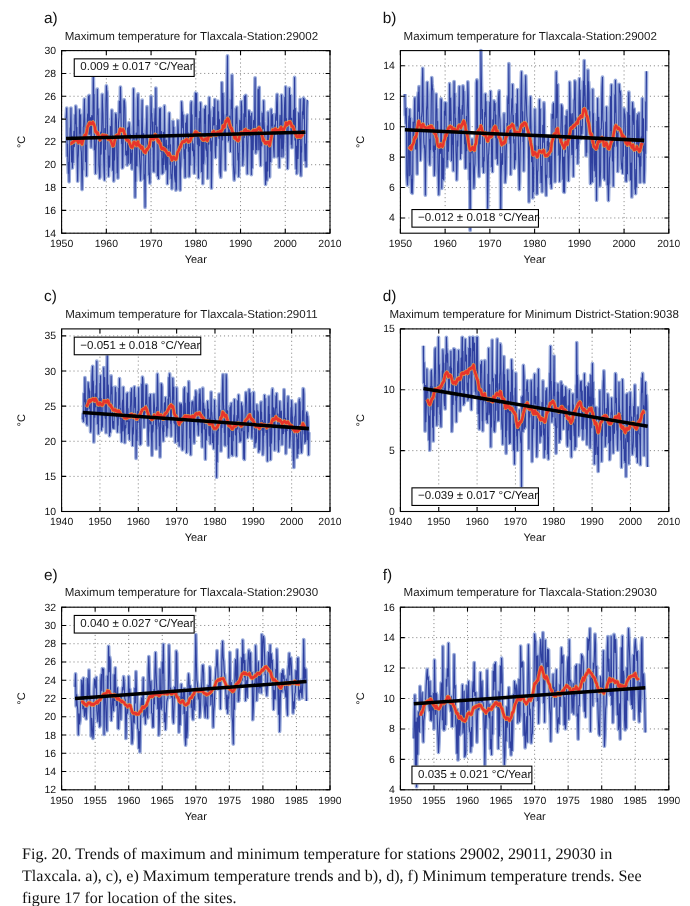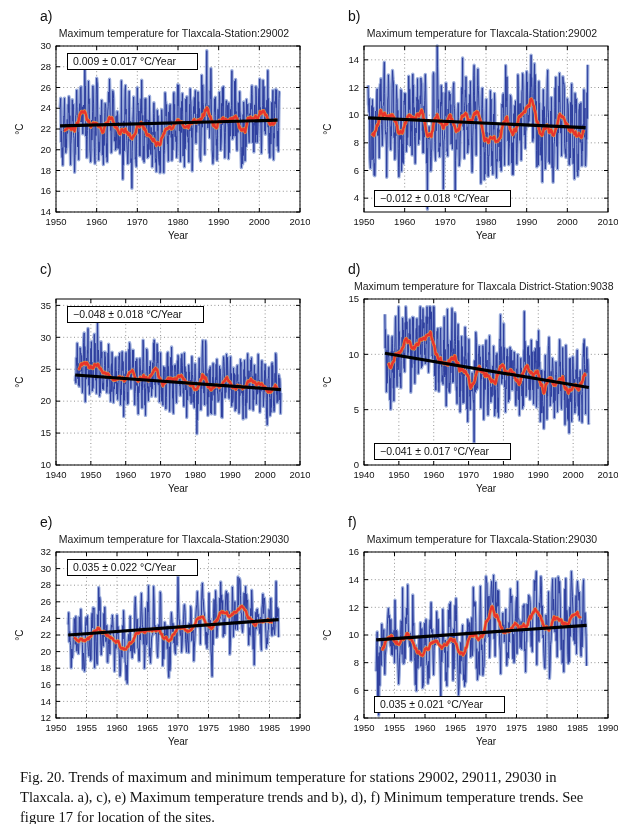--- a/index.html
+++ b/index.html
@@ -15,21 +15,21 @@
   .panel-label{
     position:absolute;top:-4px;left:30px;font-size:14px;color:#111;
   }
   .panel-title{
     position:absolute;top:15px;left:36px;width:256px;text-align:center;
     font-size:10.5px;color:#1a1a1a;white-space:nowrap;
   }
   .plot-svg{position:absolute;top:30px;left:0;}
   .annotation{
     position:absolute;background:#ffffff;border:1px solid #000;
-    font-size:10.5px;color:#111;padding:1px 21px 2px 5px;white-space:nowrap;z-index:3;
+    font-size:10.5px;color:#111;padding:1px 0 2px 5px;white-space:nowrap;z-index:3;
   }
   .pos-top-left{top:41px;left:57px;}
   .pos-bottom-left{top:178px;left:56px;}
   .caption{
     margin:10px 16px 0 20px;width:590px;
     font-family:"Liberation Serif",serif;font-size:14.6px;line-height:1.36;color:#111;
   }
 </style>
 </head>
 <body>
@@ -192,20 +192,21 @@
             <text x="41" y="21.033333333333342" text-anchor="end" font-size="9.5" fill="#111111">14</text>
             <text x="168" y="197" text-anchor="middle" font-size="10" fill="#111111">Year</text>
             <text x="13" y="87" text-anchor="middle" font-size="10" fill="#111111" transform="rotate(-90 13 87)">°C</text>
           </g>
         </svg>
       <div class="annotation pos-bottom-left">−0.012  ± 0.018 °C/Year</div>
     </div>
 
     <div class="panel">
       <div class="panel-label">c)</div>
+      <div class="panel-title">Maximum temperature for Tlaxcala-Station:29011</div>
       <svg class="plot-svg" width="300" height="210">
           <g>
             <line x1="46" y1="4" x2="46" y2="170" stroke="#666666" stroke-width="0.7" stroke-dasharray="1 2.6"></line>
             <line x1="80.85714285714286" y1="4" x2="80.85714285714286" y2="170" stroke="#666666" stroke-width="0.7" stroke-dasharray="1 2.6"></line>
             <line x1="115.71428571428571" y1="4" x2="115.71428571428571" y2="170" stroke="#666666" stroke-width="0.7" stroke-dasharray="1 2.6"></line>
             <line x1="150.57142857142856" y1="4" x2="150.57142857142856" y2="170" stroke="#666666" stroke-width="0.7" stroke-dasharray="1 2.6"></line>
             <line x1="185.42857142857142" y1="4" x2="185.42857142857142" y2="170" stroke="#666666" stroke-width="0.7" stroke-dasharray="1 2.6"></line>
             <line x1="220.28571428571428" y1="4" x2="220.28571428571428" y2="170" stroke="#666666" stroke-width="0.7" stroke-dasharray="1 2.6"></line>
             <line x1="255.14285714285714" y1="4" x2="255.14285714285714" y2="170" stroke="#666666" stroke-width="0.7" stroke-dasharray="1 2.6"></line>
             <line x1="290" y1="4" x2="290" y2="170" stroke="#666666" stroke-width="0.7" stroke-dasharray="1 2.6"></line>
@@ -264,26 +265,26 @@
             <line x1="46" y1="42.30769230769231" x2="50" y2="42.30769230769231" stroke="#000000" stroke-width="1"></line>
             <line x1="290" y1="42.30769230769231" x2="286" y2="42.30769230769231" stroke="#000000" stroke-width="1"></line>
             <text x="41" y="45.50769230769231" text-anchor="end" font-size="9.5" fill="#111111">30</text>
             <line x1="46" y1="10.384615384615387" x2="50" y2="10.384615384615387" stroke="#000000" stroke-width="1"></line>
             <line x1="290" y1="10.384615384615387" x2="286" y2="10.384615384615387" stroke="#000000" stroke-width="1"></line>
             <text x="41" y="13.584615384615386" text-anchor="end" font-size="9.5" fill="#111111">35</text>
             <text x="168" y="197" text-anchor="middle" font-size="10" fill="#111111">Year</text>
             <text x="13" y="87" text-anchor="middle" font-size="10" fill="#111111" transform="rotate(-90 13 87)">°C</text>
           </g>
         </svg>
-      <div class="annotation pos-top-left">−0.048  ± 0.018 °C/Year</div>
+      <div class="annotation pos-top-left">−0.051  ± 0.018 °C/Year</div>
     </div>
 
     <div class="panel">
       <div class="panel-label">d)</div>
-      <div class="panel-title">Maximum temperature for Tlaxcala District-Station:9038</div>
+      <div class="panel-title">Maximum temperature for Minimum District-Station:9038</div>
       <svg class="plot-svg" width="300" height="210">
           <g>
             <line x1="46" y1="4" x2="46" y2="170" stroke="#666666" stroke-width="0.7" stroke-dasharray="1 2.6"></line>
             <line x1="80.85714285714286" y1="4" x2="80.85714285714286" y2="170" stroke="#666666" stroke-width="0.7" stroke-dasharray="1 2.6"></line>
             <line x1="115.71428571428571" y1="4" x2="115.71428571428571" y2="170" stroke="#666666" stroke-width="0.7" stroke-dasharray="1 2.6"></line>
             <line x1="150.57142857142856" y1="4" x2="150.57142857142856" y2="170" stroke="#666666" stroke-width="0.7" stroke-dasharray="1 2.6"></line>
             <line x1="185.42857142857142" y1="4" x2="185.42857142857142" y2="170" stroke="#666666" stroke-width="0.7" stroke-dasharray="1 2.6"></line>
             <line x1="220.28571428571428" y1="4" x2="220.28571428571428" y2="170" stroke="#666666" stroke-width="0.7" stroke-dasharray="1 2.6"></line>
             <line x1="255.14285714285714" y1="4" x2="255.14285714285714" y2="170" stroke="#666666" stroke-width="0.7" stroke-dasharray="1 2.6"></line>
             <line x1="290" y1="4" x2="290" y2="170" stroke="#666666" stroke-width="0.7" stroke-dasharray="1 2.6"></line>
@@ -334,21 +335,21 @@
             <line x1="46" y1="59.33333333333334" x2="50" y2="59.33333333333334" stroke="#000000" stroke-width="1"></line>
             <line x1="290" y1="59.33333333333334" x2="286" y2="59.33333333333334" stroke="#000000" stroke-width="1"></line>
             <text x="41" y="62.533333333333346" text-anchor="end" font-size="9.5" fill="#111111">10</text>
             <line x1="46" y1="4" x2="50" y2="4" stroke="#000000" stroke-width="1"></line>
             <line x1="290" y1="4" x2="286" y2="4" stroke="#000000" stroke-width="1"></line>
             <text x="41" y="7.2" text-anchor="end" font-size="9.5" fill="#111111">15</text>
             <text x="168" y="197" text-anchor="middle" font-size="10" fill="#111111">Year</text>
             <text x="13" y="87" text-anchor="middle" font-size="10" fill="#111111" transform="rotate(-90 13 87)">°C</text>
           </g>
         </svg>
-      <div class="annotation pos-bottom-left">−0.041  ± 0.017 °C/Year</div>
+      <div class="annotation pos-bottom-left">−0.039  ± 0.017 °C/Year</div>
     </div>
 
     <div class="panel">
       <div class="panel-label">e)</div>
       <div class="panel-title">Maximum temperature for Tlaxcala-Station:29030</div>
       <svg class="plot-svg" width="300" height="210">
           <g>
             <line x1="46" y1="4" x2="46" y2="170" stroke="#666666" stroke-width="0.7" stroke-dasharray="1 2.6"></line>
             <line x1="76.5" y1="4" x2="76.5" y2="170" stroke="#666666" stroke-width="0.7" stroke-dasharray="1 2.6"></line>
             <line x1="107" y1="4" x2="107" y2="170" stroke="#666666" stroke-width="0.7" stroke-dasharray="1 2.6"></line>
@@ -436,21 +437,21 @@
             <line x1="46" y1="20.599999999999994" x2="50" y2="20.599999999999994" stroke="#000000" stroke-width="1"></line>
             <line x1="290" y1="20.599999999999994" x2="286" y2="20.599999999999994" stroke="#000000" stroke-width="1"></line>
             <text x="41" y="23.799999999999994" text-anchor="end" font-size="9.5" fill="#111111">30</text>
             <line x1="46" y1="4" x2="50" y2="4" stroke="#000000" stroke-width="1"></line>
             <line x1="290" y1="4" x2="286" y2="4" stroke="#000000" stroke-width="1"></line>
             <text x="41" y="7.2" text-anchor="end" font-size="9.5" fill="#111111">32</text>
             <text x="168" y="197" text-anchor="middle" font-size="10" fill="#111111">Year</text>
             <text x="13" y="87" text-anchor="middle" font-size="10" fill="#111111" transform="rotate(-90 13 87)">°C</text>
           </g>
         </svg>
-      <div class="annotation pos-top-left">0.035  ± 0.022 °C/Year</div>
+      <div class="annotation pos-top-left">0.040  ± 0.027 °C/Year</div>
     </div>
 
     <div class="panel">
       <div class="panel-label">f)</div>
       <div class="panel-title">Maximum temperature for Tlaxcala-Station:29030</div>
       <svg class="plot-svg" width="300" height="210">
           <g>
             <line x1="46" y1="4" x2="46" y2="170" stroke="#666666" stroke-width="0.7" stroke-dasharray="1 2.6"></line>
             <line x1="76.5" y1="4" x2="76.5" y2="170" stroke="#666666" stroke-width="0.7" stroke-dasharray="1 2.6"></line>
             <line x1="107" y1="4" x2="107" y2="170" stroke="#666666" stroke-width="0.7" stroke-dasharray="1 2.6"></line>

